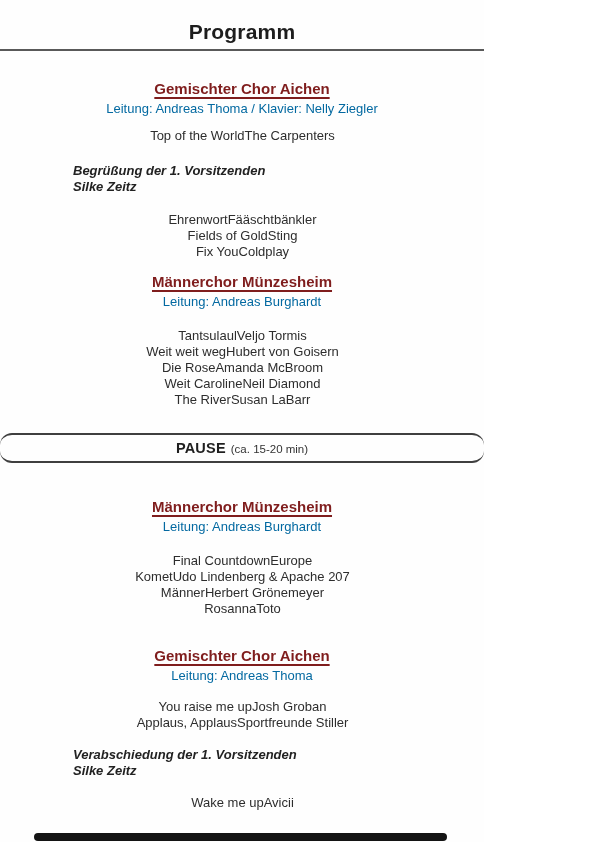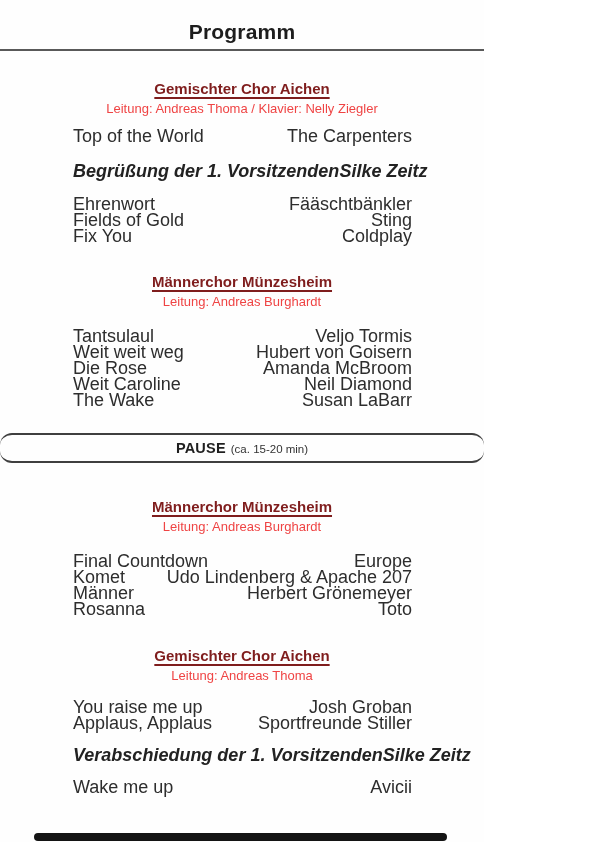--- a/index.html
+++ b/index.html
@@ -12,26 +12,26 @@
     position:absolute;top:19px;left:0;right:0;margin:0;
     text-align:center;font-size:21px;line-height:26px;font-weight:bold;color:#1d1d1d;
     letter-spacing:.2px;
   }
   .rule-top{position:absolute;top:49px;left:0;right:0;height:2px;background:#3c3c3c;opacity:.85;}
   .sec{position:absolute;left:0;right:0;text-align:center;}
   .sec-h{
     margin:0;font-size:15px;line-height:18px;font-weight:bold;color:#7f1d1d;
     text-decoration:underline;text-decoration-thickness:1.5px;text-underline-offset:3px;
   }
-  .sec-sub{margin:3px 0 0 0;font-size:13px;line-height:16px;color:#ef4444;}
+  .sec-sub{margin:3px 0 0 0;font-size:13px;line-height:16px;color:#0369a1;}
   .rows{position:absolute;left:73px;right:72px;}
-  .row{display:flex;justify-content:space-between;align-items:baseline;font-size:18px;line-height:16px;}
+  .row{display:flex;justify-content:center;align-items:baseline;font-size:13px;line-height:16px;}
   .row .t{text-align:left;white-space:nowrap;}
   .row .a{text-align:right;white-space:nowrap;}
-  .emph{font-weight:bold;font-style:italic;color:#222;}
+  .emph{font-weight:bold;font-style:italic;color:#222;flex-direction:column;}
   .mt19{margin-top:19px}.mt17{margin-top:17px}.mt16{margin-top:16px}
   .pause{
     position:absolute;top:433px;left:0;right:0;text-align:center;
     border-top:2px solid #3f3f3f;border-bottom:2px solid #3f3f3f;
     padding:4px 0 4px 0;
     border-radius:12px;
   }
   .pause-l{font-size:14.5px;font-weight:bold;color:#1f1f1f;letter-spacing:.2px;}
   .pause-n{font-size:11.5px;color:#333;margin-left:5px;}
   .scan-bar{
@@ -92,21 +92,21 @@
     </div>
     <div class="row">
       <span class="t">Die Rose</span>
       <span class="a">Amanda McBroom</span>
     </div>
     <div class="row">
       <span class="t">Weit Caroline</span>
       <span class="a">Neil Diamond</span>
     </div>
     <div class="row">
-      <span class="t">The Wake</span>
+      <span class="t">The River</span>
       <span class="a">Susan LaBarr</span>
     </div>
   </div>
 
   <div class="pause">
     <span class="pause-l">PAUSE</span><span class="pause-n">(ca. 15-20 min)</span>
   </div>
 
   <div class="sec" style="top:498px">
     <h2 class="sec-h">Männerchor Münzesheim</h2>

